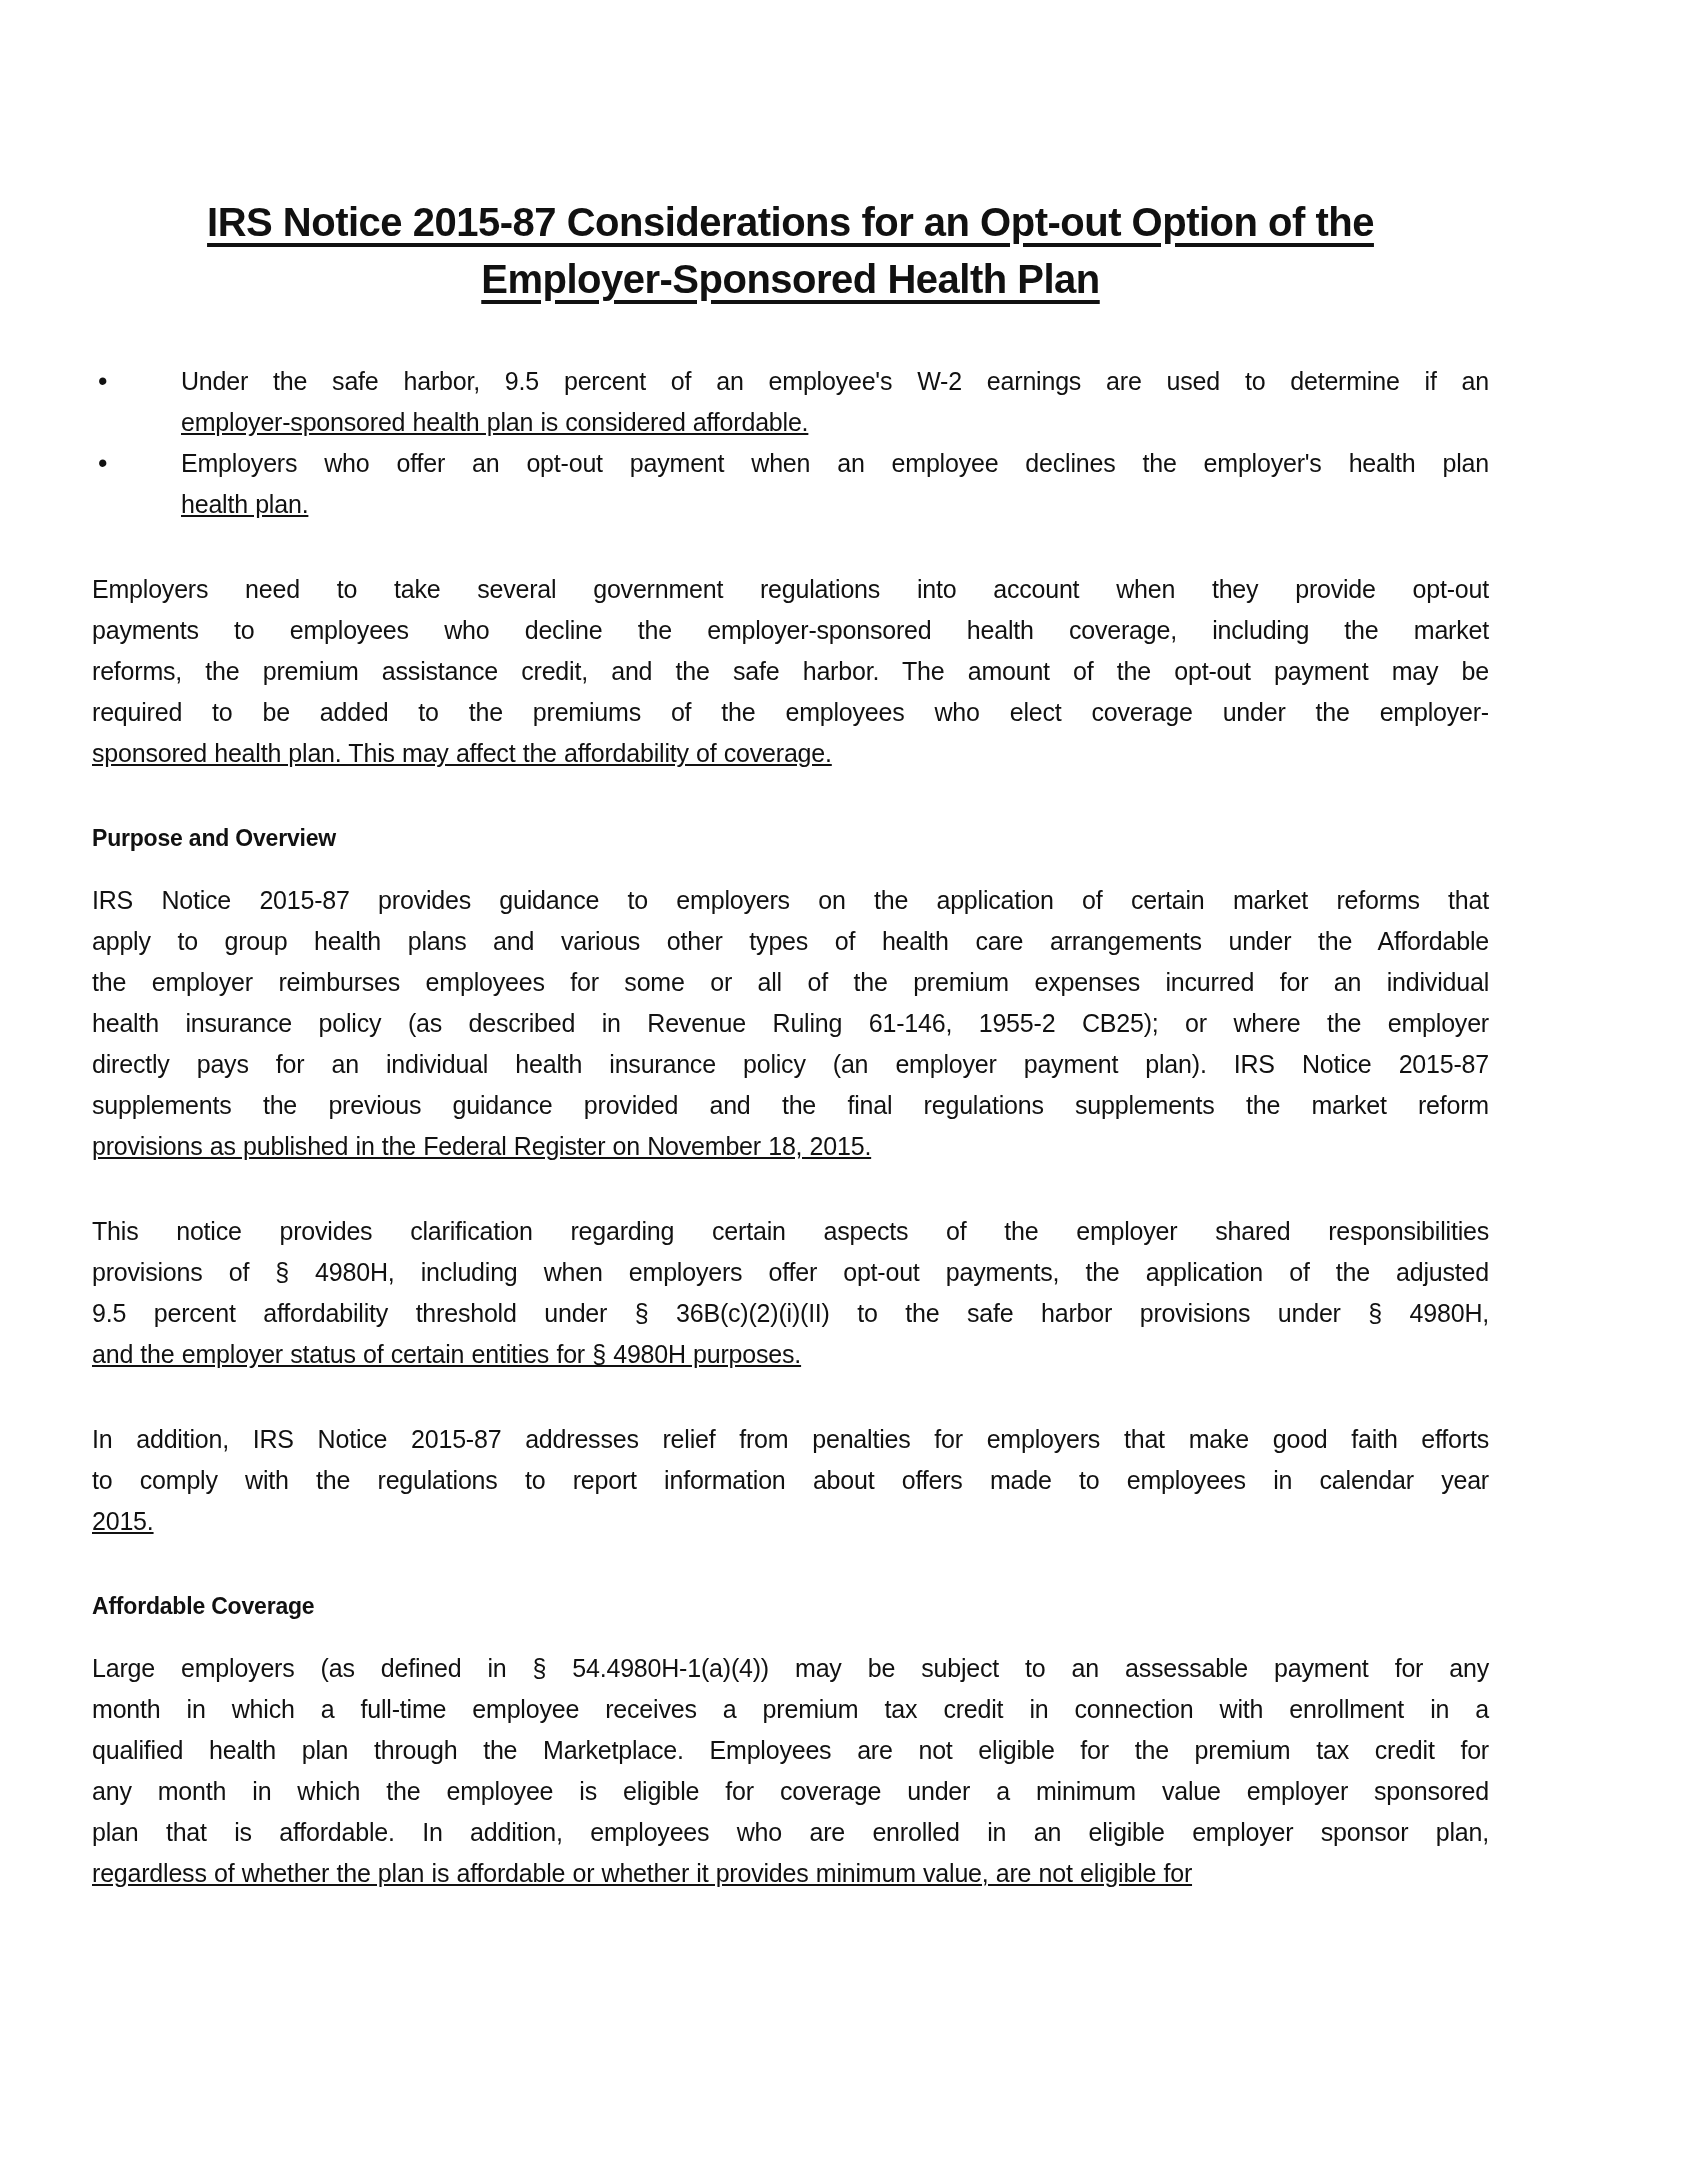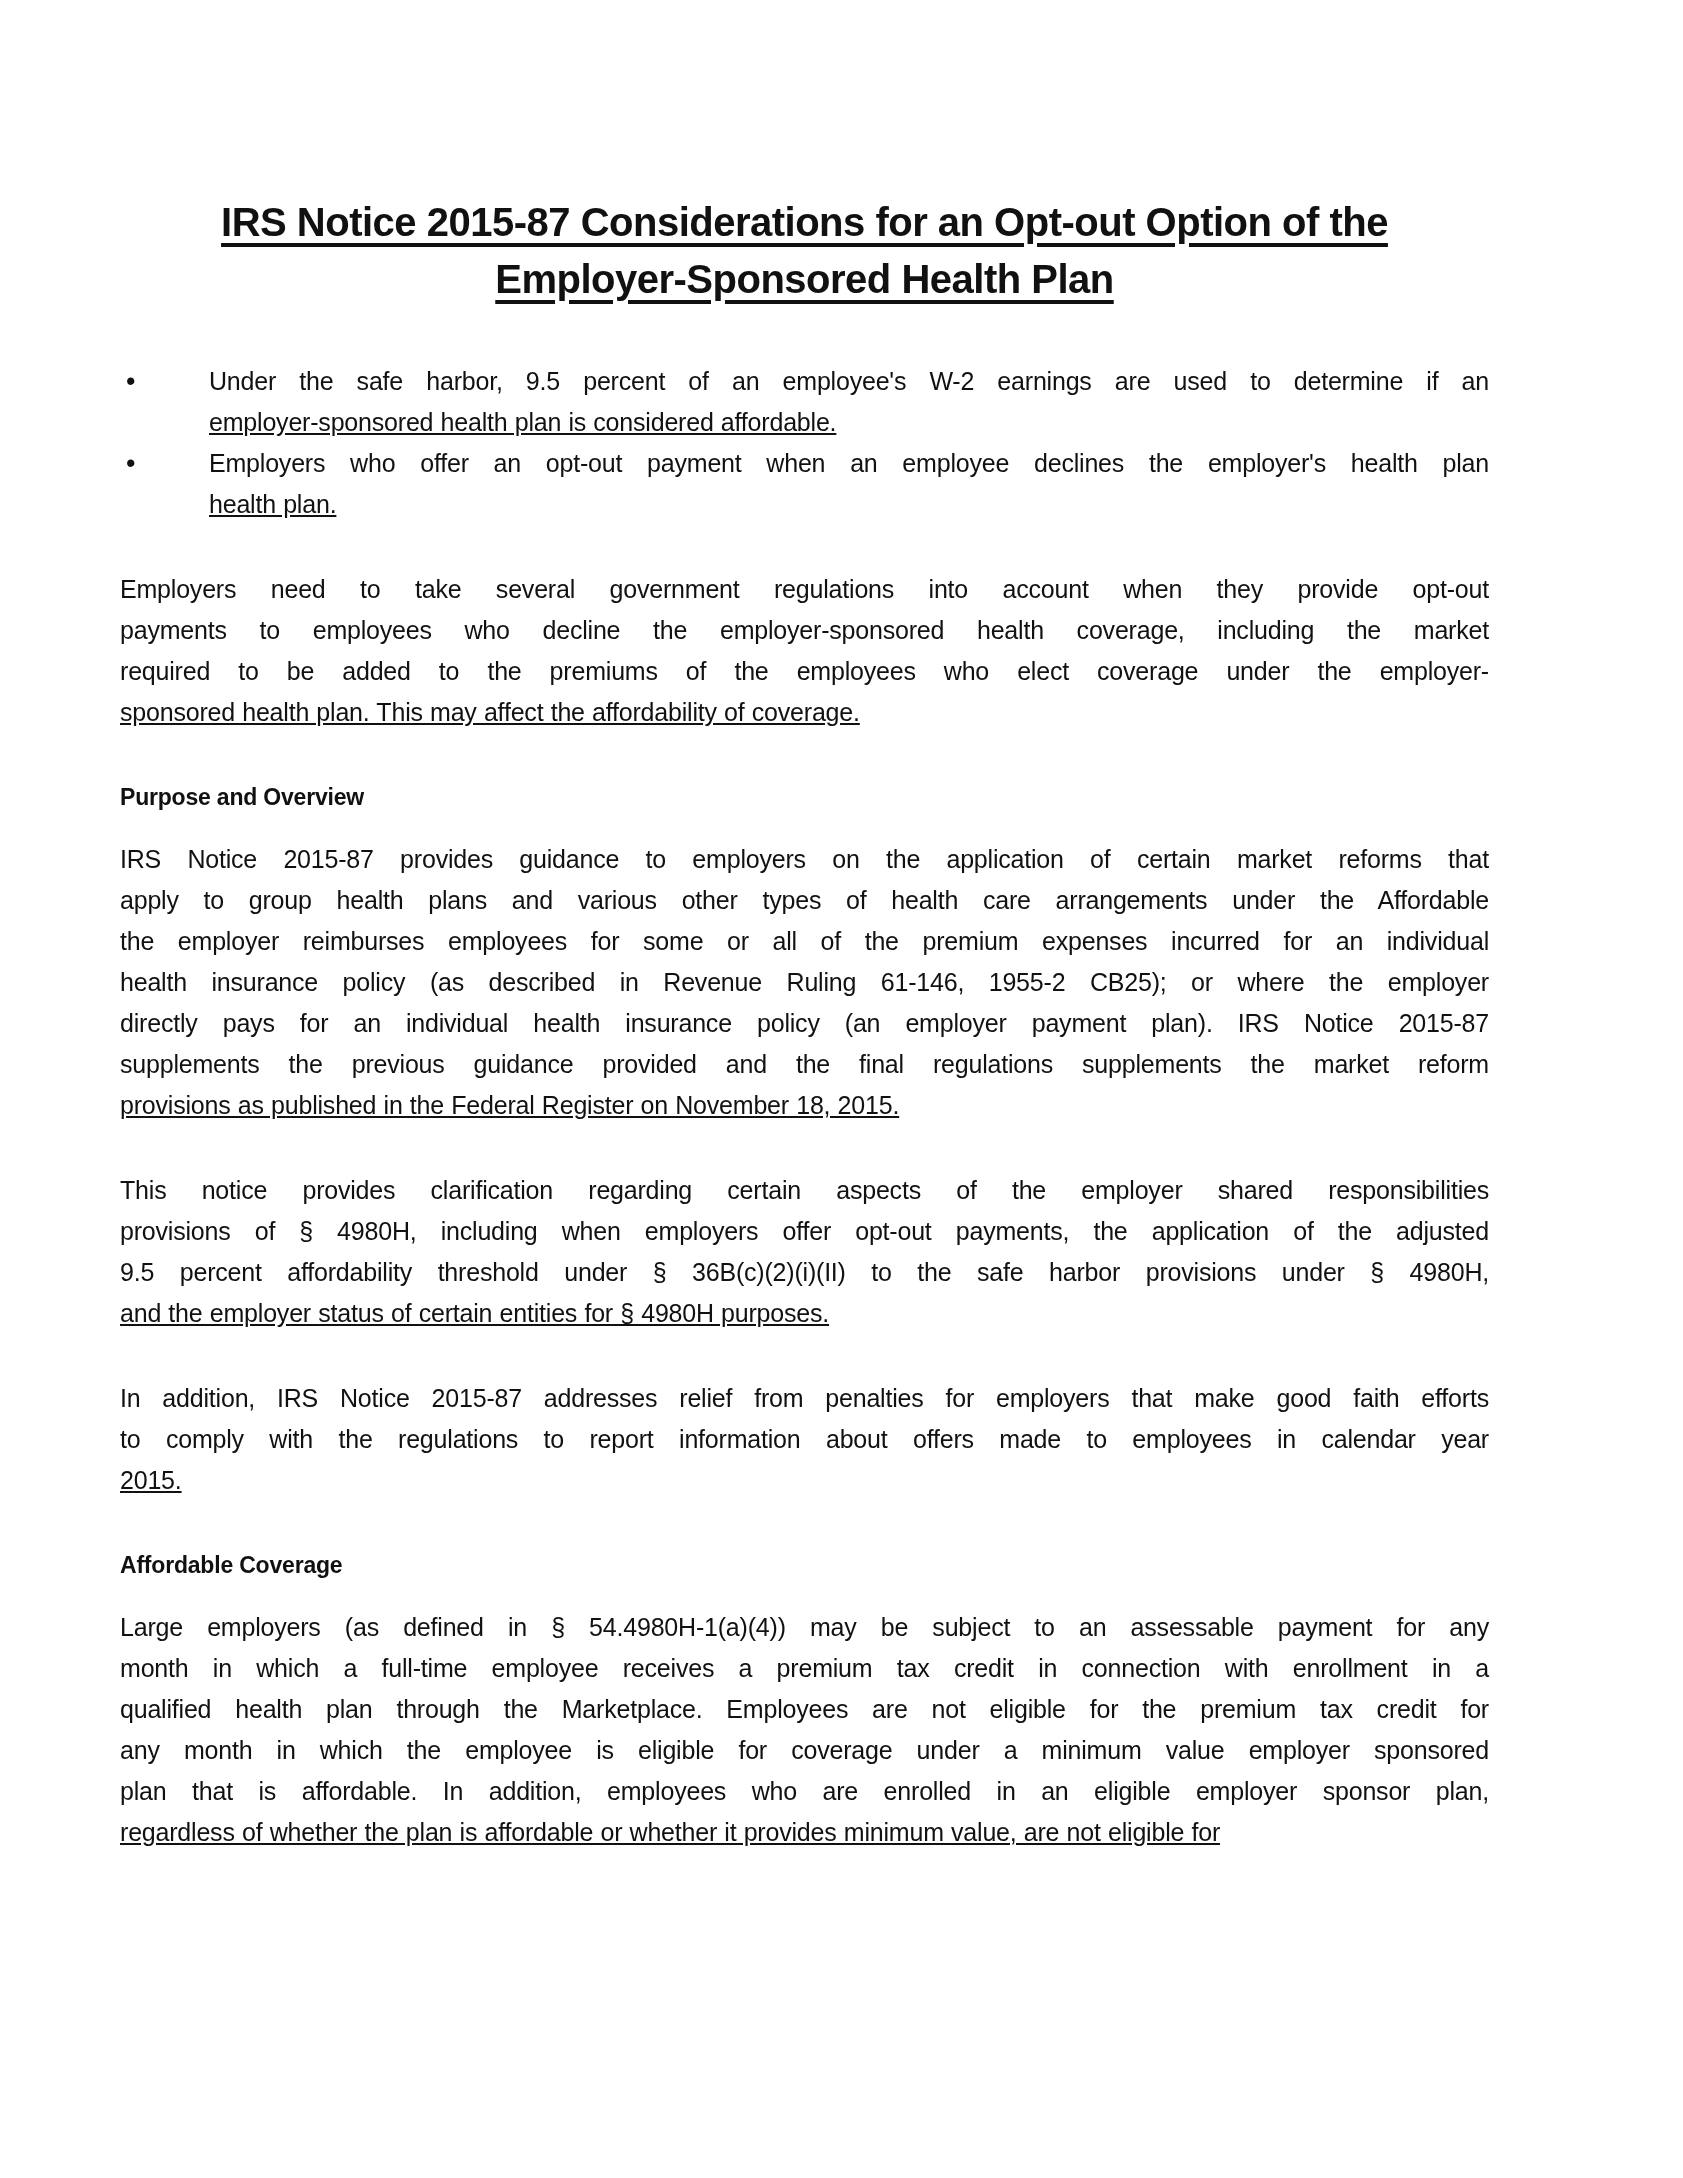--- a/index.html
+++ b/index.html
@@ -9,21 +9,21 @@
   }
   .page {
     position: relative;
     width: 1683px;
     height: 2178px;
     margin: 0 auto;
     background: #ffffff;
     color: #111111;
     font-family: "Liberation Sans", "DejaVu Sans", sans-serif;
     box-sizing: border-box;
-    padding: 194px 194px 198px 120px;
+    padding: 194px 194px 198px 92px;
     overflow: hidden;
   }
   .doc-title {
     margin: 0 0 53px 0;
     font-size: 40px;
     font-weight: bold;
     line-height: 57px;
     text-align: center;
     letter-spacing: -0.5px;
   }
@@ -103,20 +103,21 @@
       <div class="bullet-text">
           <div class="tline">Employers who offer an opt-out payment when an employee declines the employer's health plan</div>
           <div class="tline tline-last">health plan.</div>
         </div>
     </li>
   </ul>
 
   <div class="paragraph">
       <div class="tline">Employers need to take several government regulations into account when they provide opt-out</div>
       <div class="tline">payments to employees who decline the employer-sponsored health coverage, including the market</div>
+      <div class="tline">reforms, the premium assistance credit, and the safe harbor. The amount of the opt-out payment may be</div>
       <div class="tline">required to be added to the premiums of the employees who elect coverage under the employer-</div>
       <div class="tline tline-last">sponsored health plan. This may affect the affordability of coverage.</div>
     </div>
 
   <h2 class="section-heading">Purpose and Overview</h2>
 
   <div class="paragraph">
       <div class="tline">IRS Notice 2015-87 provides guidance to employers on the application of certain market reforms that</div>
       <div class="tline">apply to group health plans and various other types of health care arrangements under the Affordable</div>
       <div class="tline">the employer reimburses employees for some or all of the premium expenses incurred for an individual</div>

